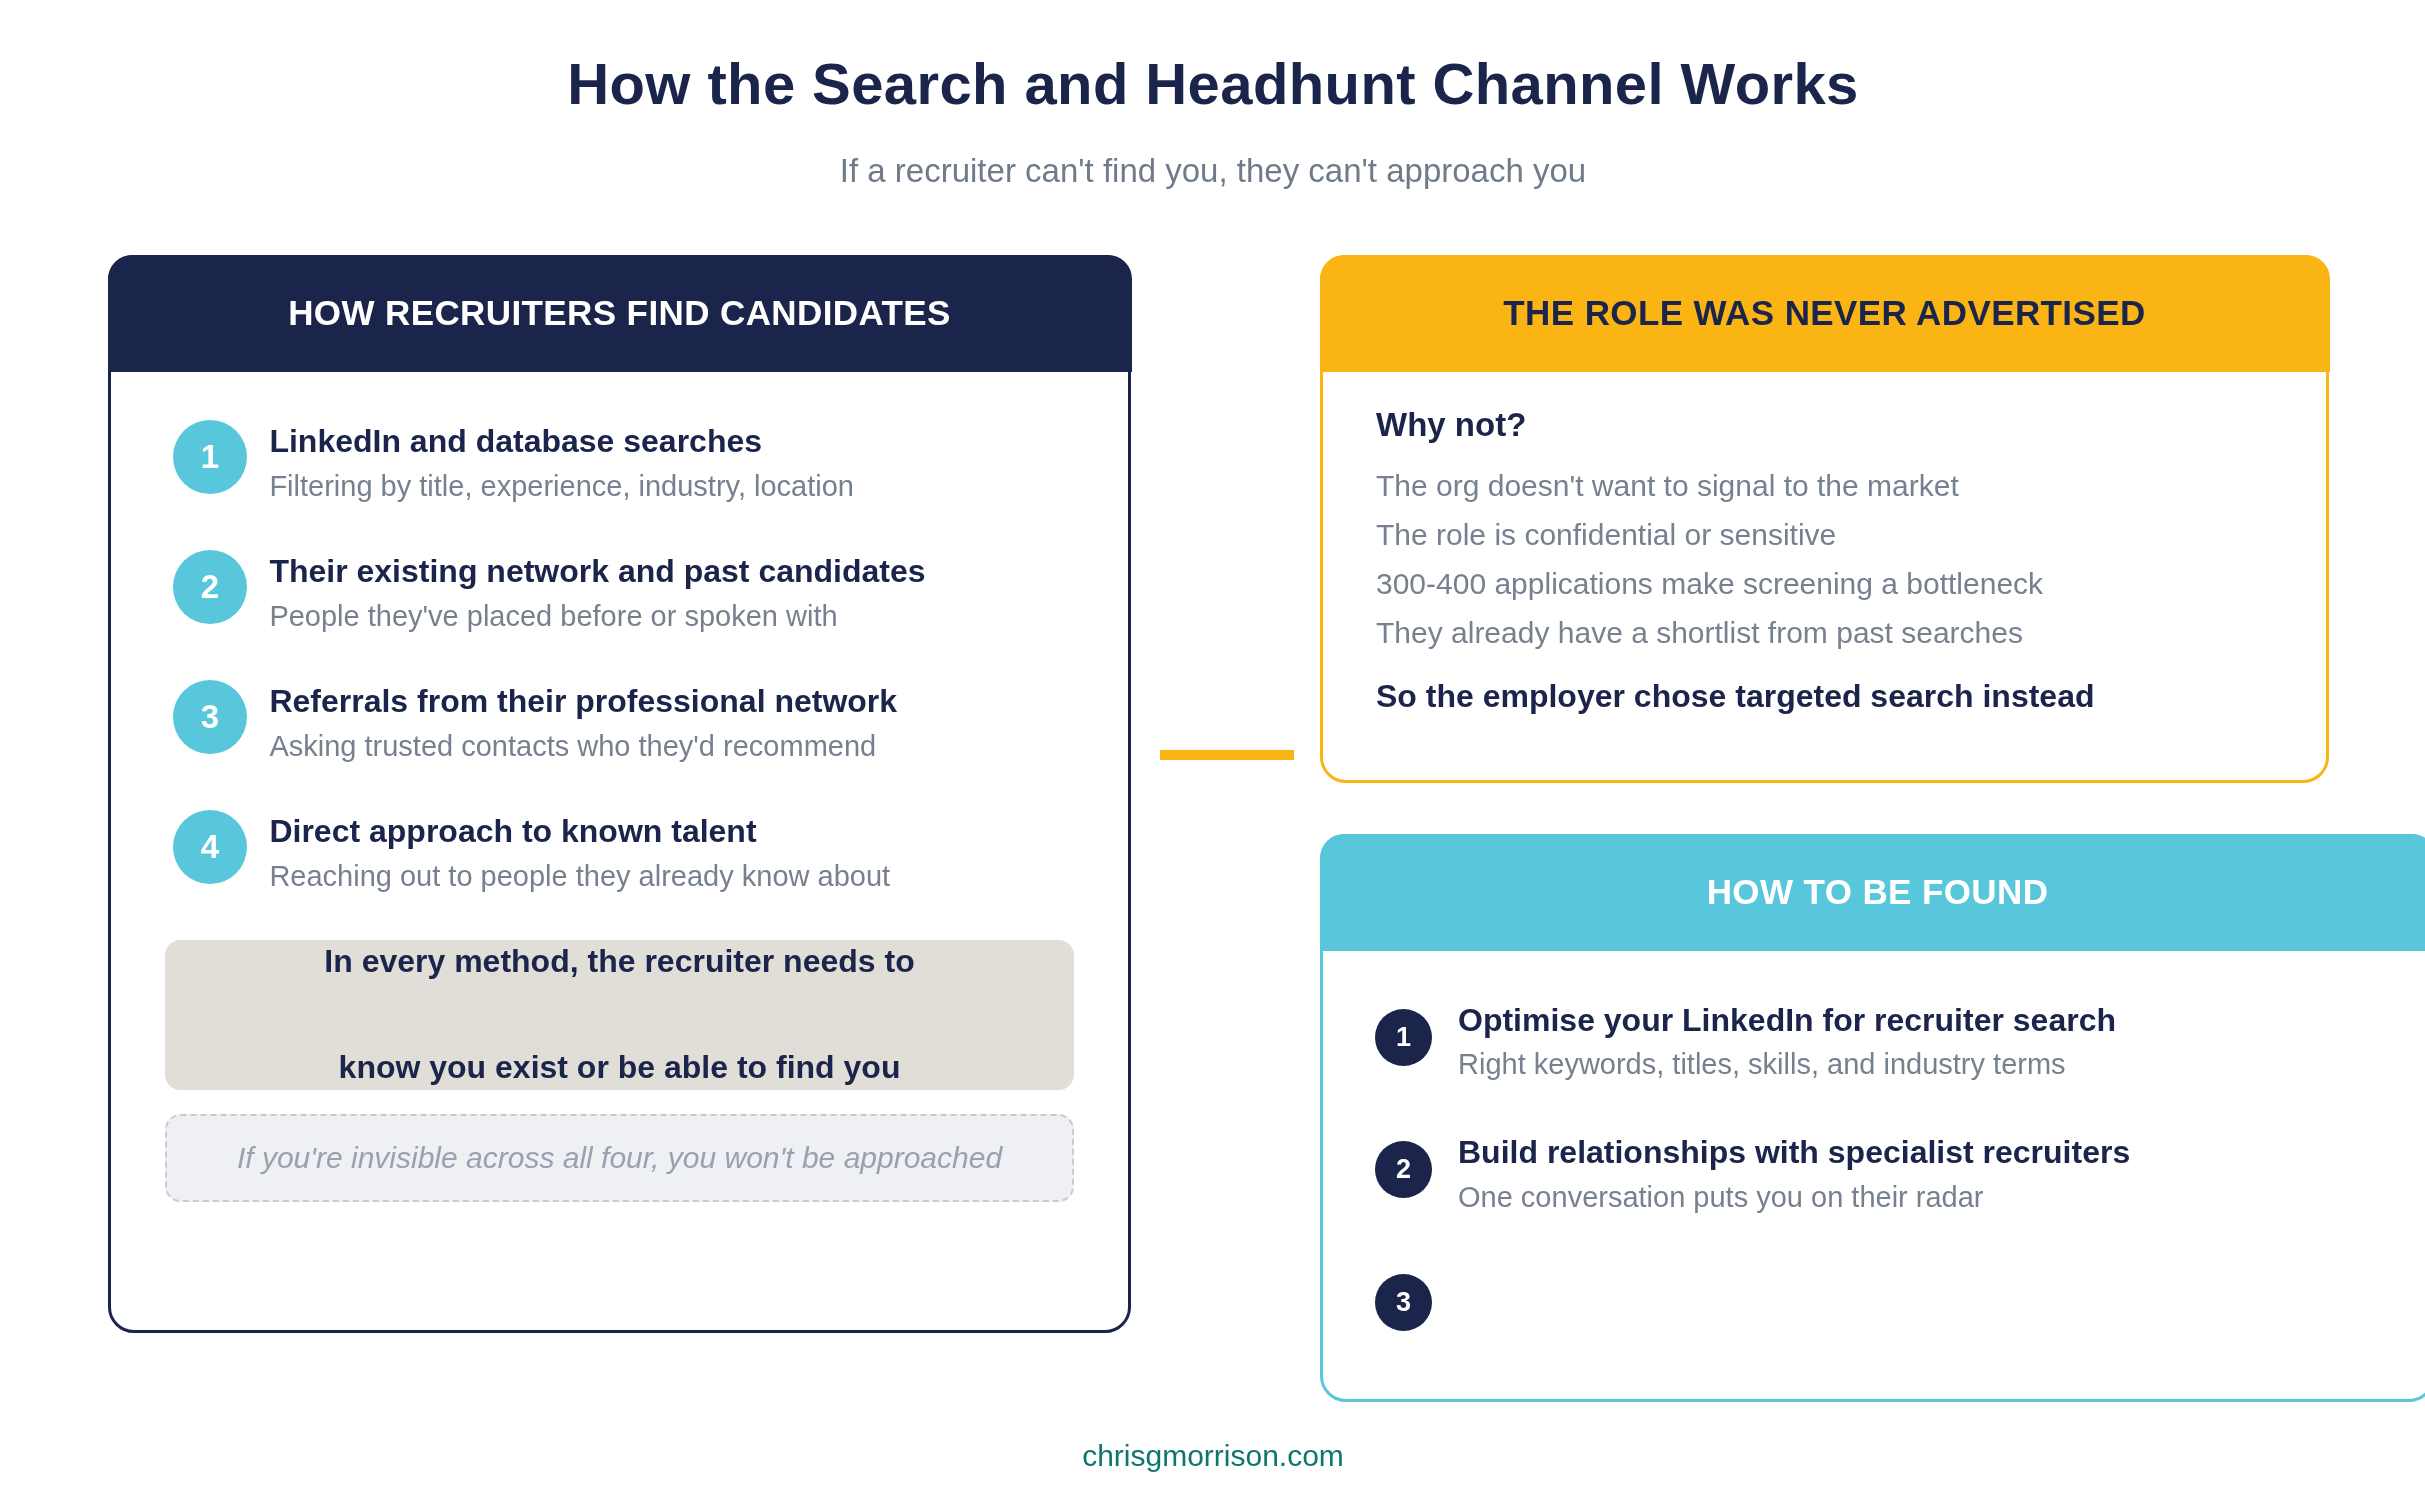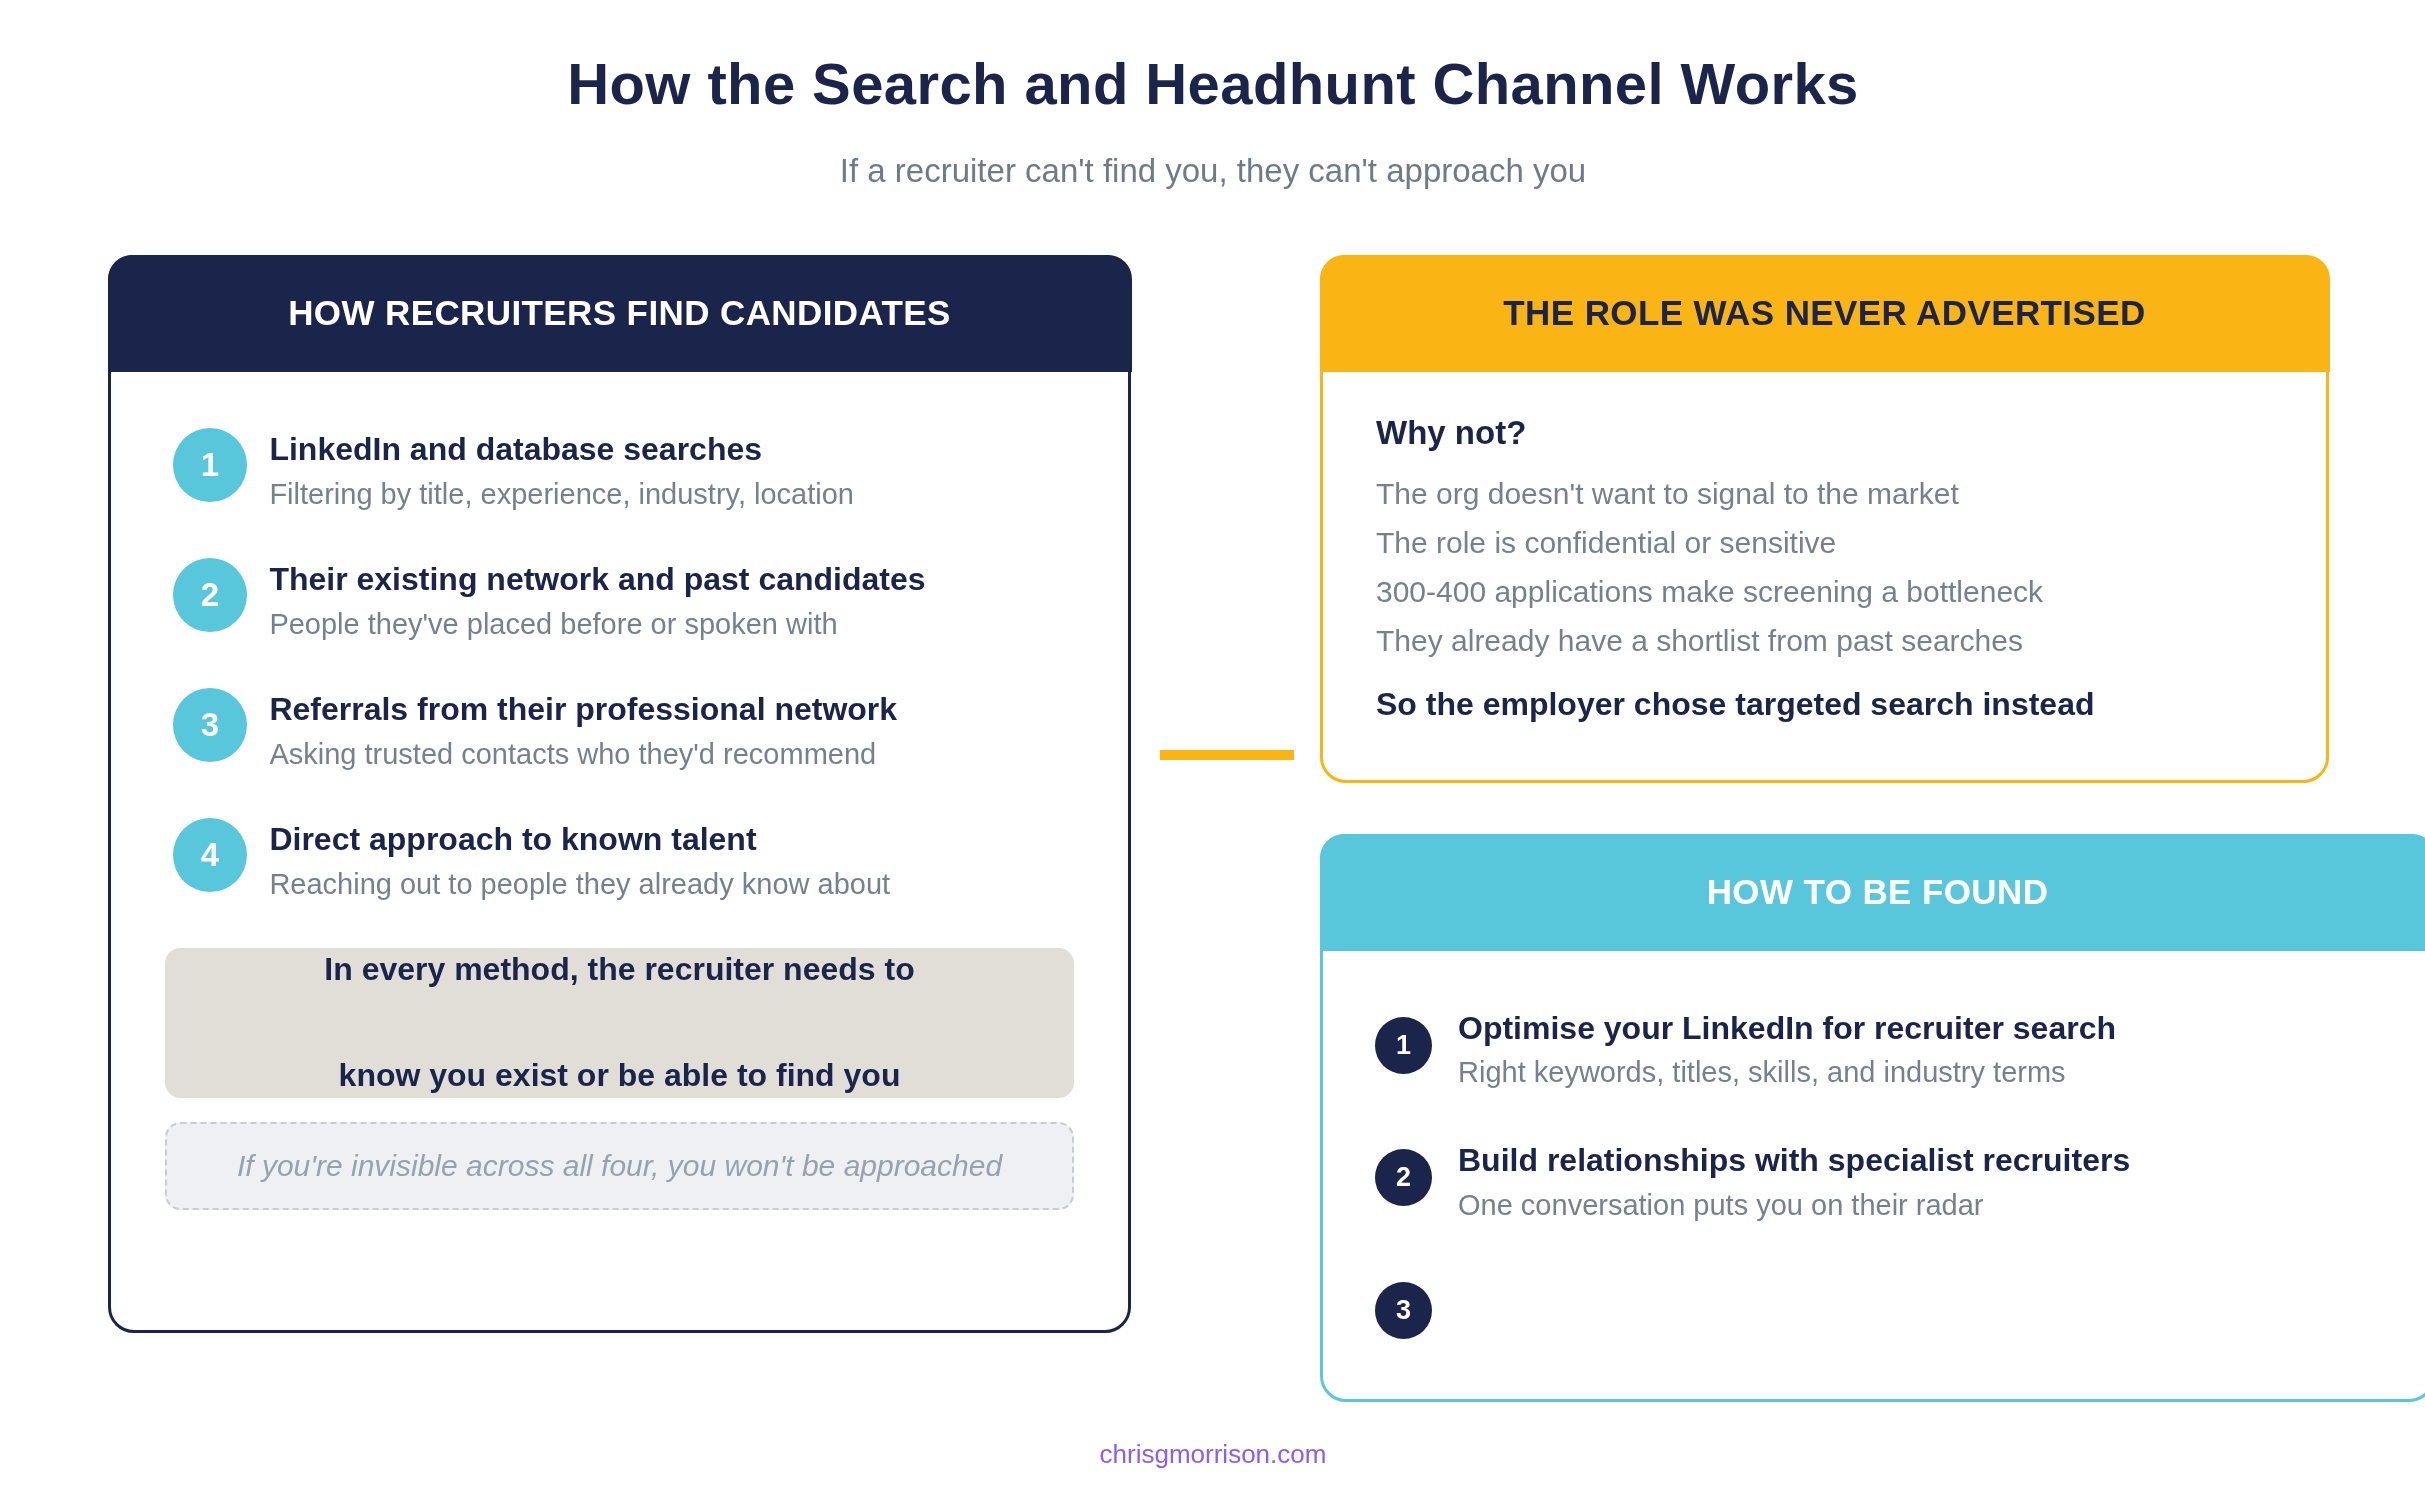--- a/index.html
+++ b/index.html
@@ -18,21 +18,21 @@
     position:absolute; top:152px; left:0; width:100%;
     text-align:center; font-size:33px; color:#6F7A8A;
   }
 
   
   .card {
     position:absolute; background:#ffffff; box-sizing:border-box;
     border-radius:26px;
   }
   .card-header {
-    margin:-3.5px -3.5px 11px; height:117px;
+    margin:-3.5px -3.5px 3px; height:117px;
     display:flex; align-items:center; justify-content:center;
     border-radius:24px 24px 0 0;
     font-weight:700; font-size:35px; letter-spacing:0.4px;
   }
 
   
   .left-card { left:108px; top:255px; width:1023px; height:1078px; border:3.5px solid #1B244A; }
   .left-card .card-header { background:#1B244A; color:#ffffff; }
   .method-list { padding:45px 0 0 62px; }
   .method-item { display:flex; align-items:flex-start; margin-bottom:47px; }
@@ -75,21 +75,21 @@
   .num-circle.small { width:57px; height:57px; font-size:27px; margin-top:7px; }
   .found-item .item-text { margin-left:26px; padding-top:0; }
 
   
   .connector {
     position:absolute; left:1160px; top:750px; width:134px; height:10.4px;
     background:#FAB515;
   }
   .page-footer {
     position:absolute; top:1439px; left:0; width:100%;
-    text-align:center; font-size:26px; color:#8b5cf6;
+    text-align:center; font-size:30px; color:#0f766e;
   }
 </style>
 </head>
 <body>
 
 <div class="canvas">
 
   <div class="page-title">How the Search and Headhunt Channel Works</div>
   <div class="page-subtitle">If a recruiter can't find you, they can't approach you</div>
 

